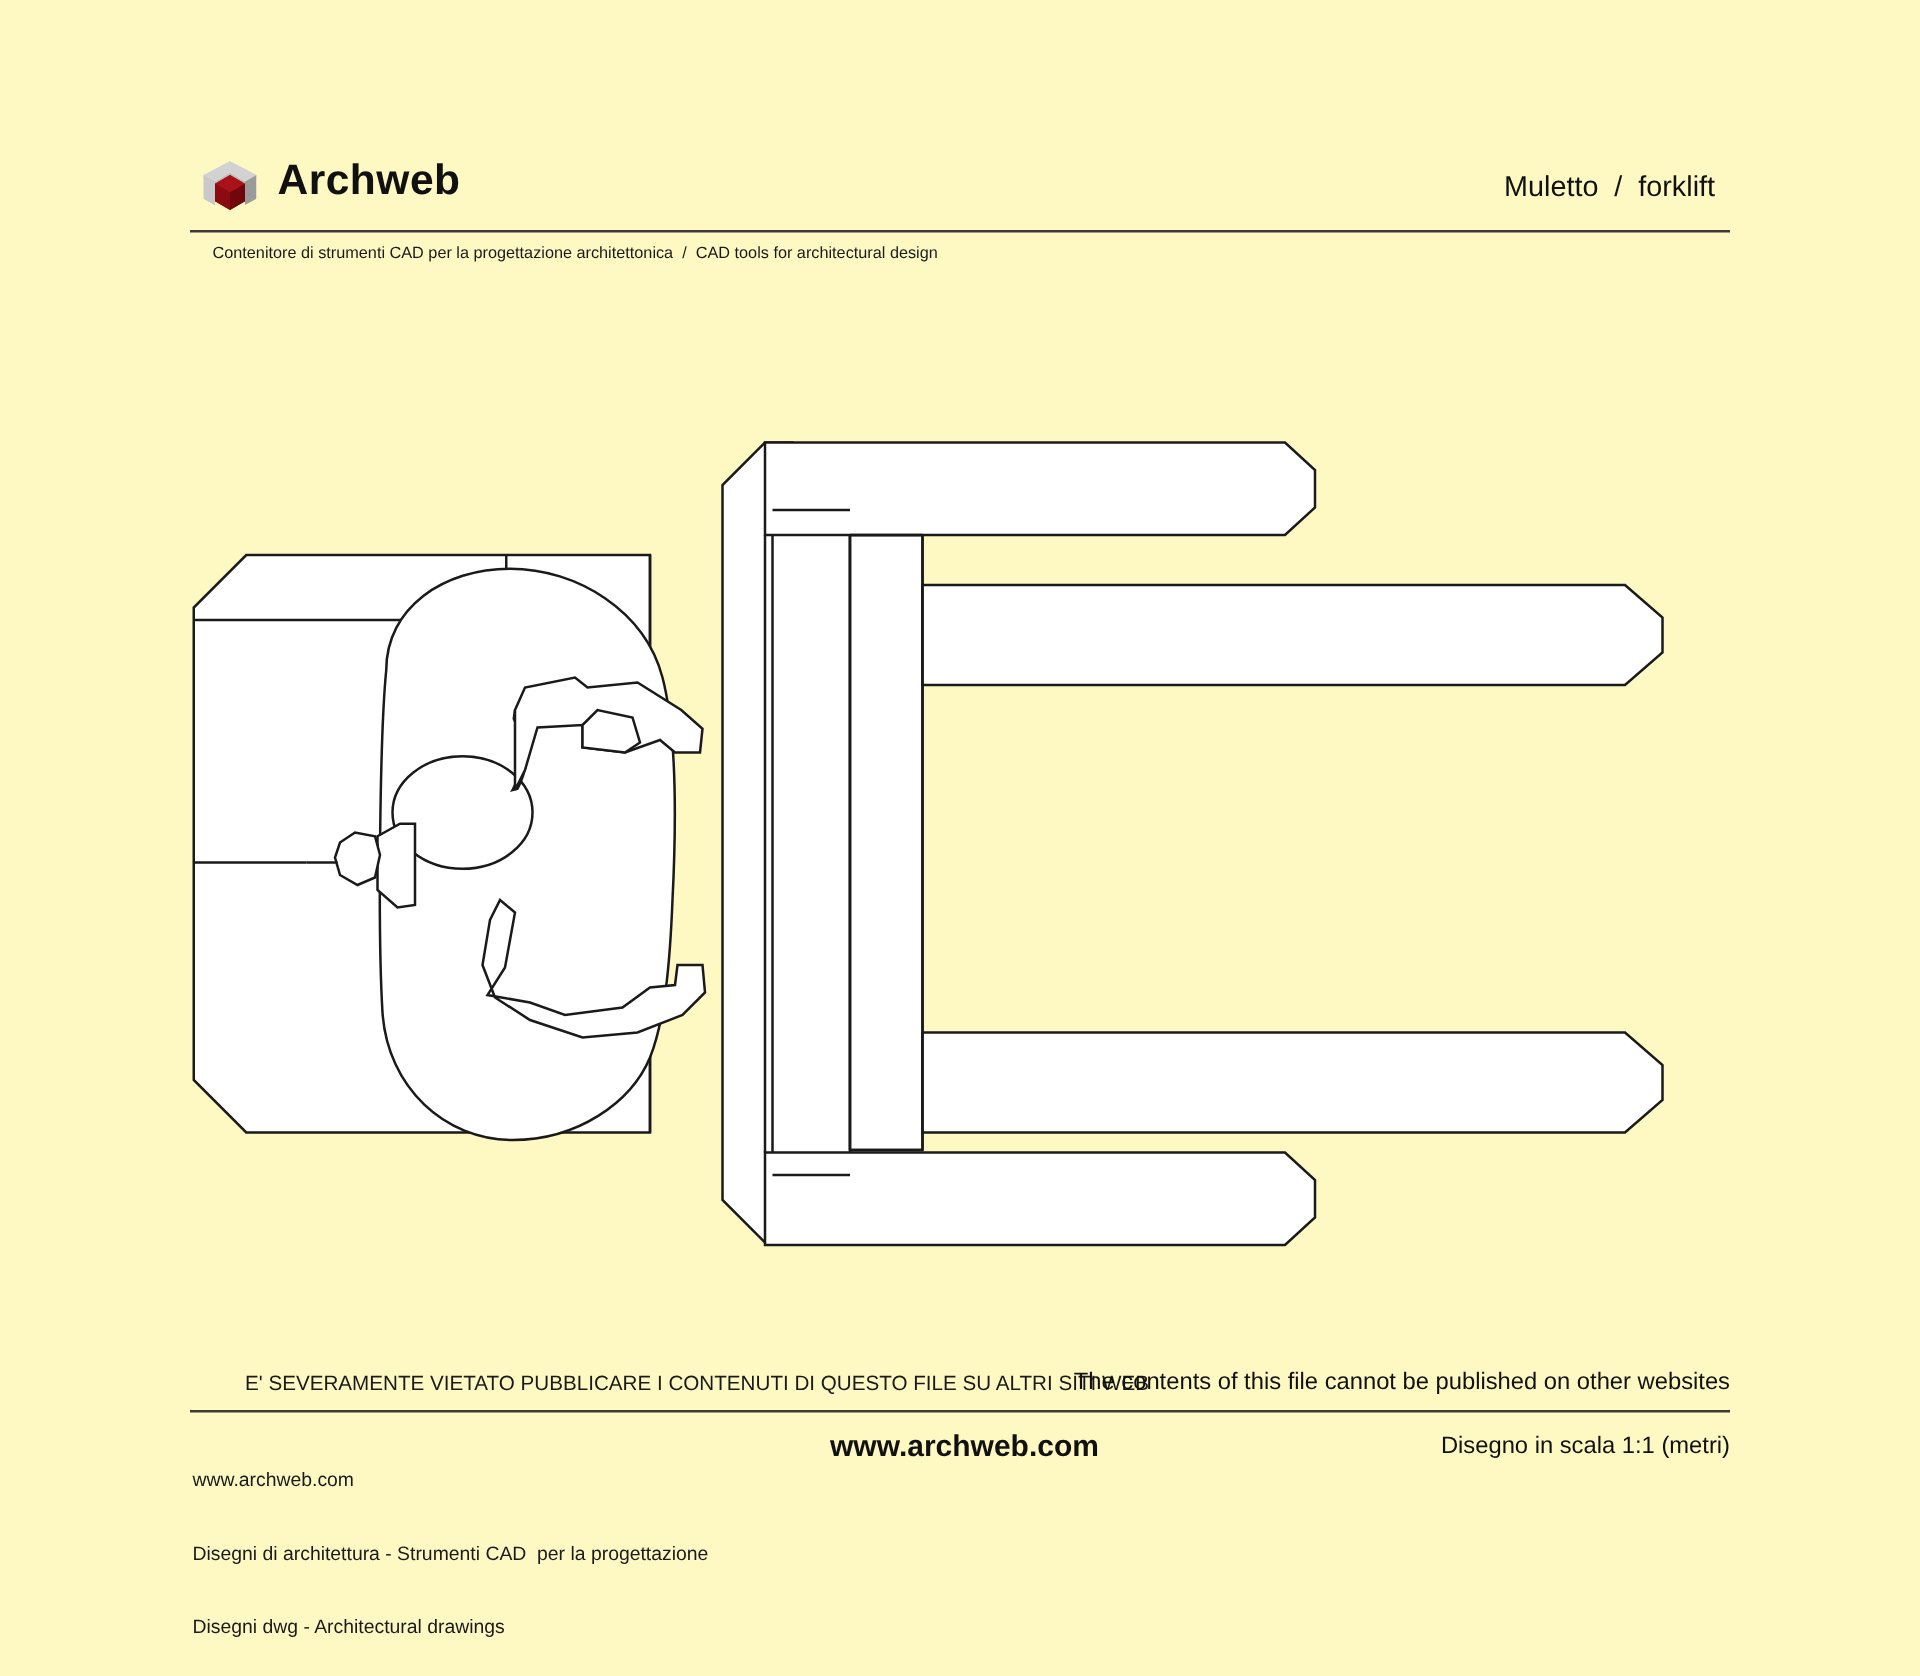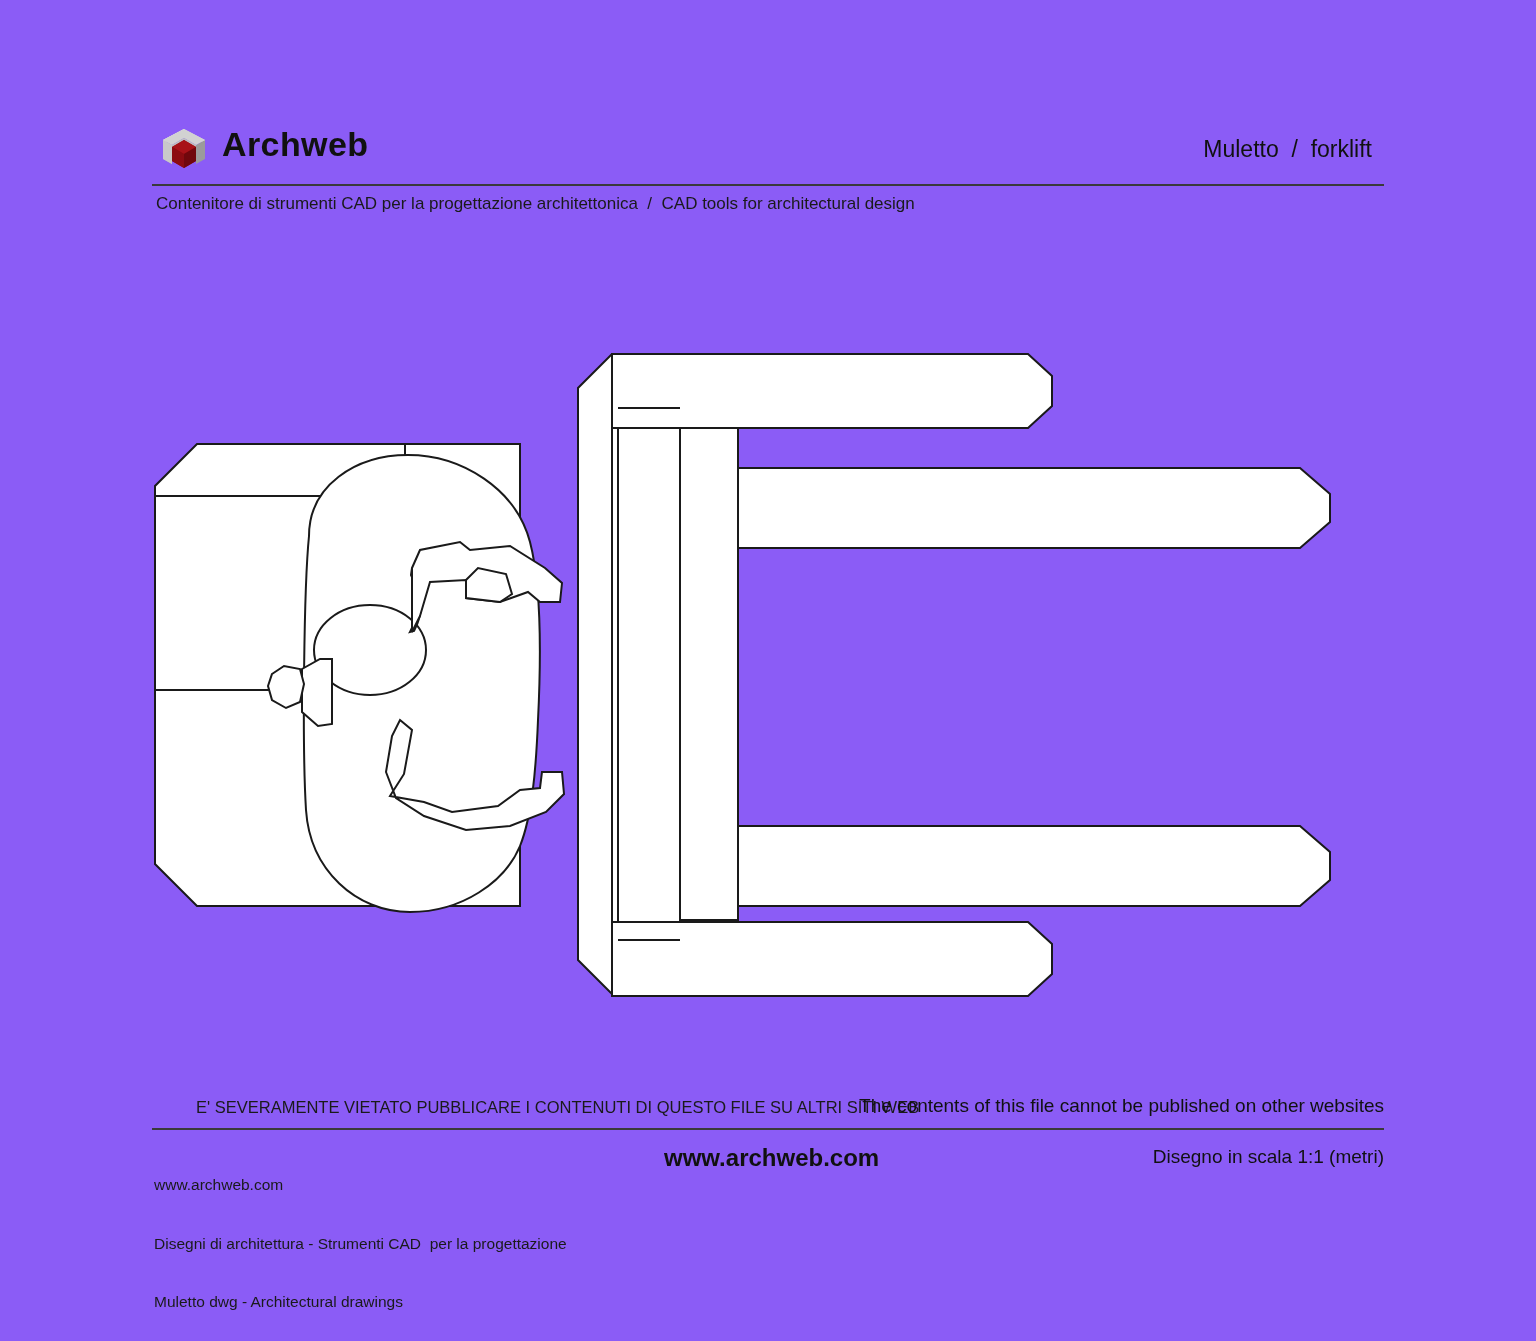--- a/index.html
+++ b/index.html
@@ -13,21 +13,21 @@
     height: 1341px;
     position: relative;
     font-family: "Liberation Sans", sans-serif;
     color: #000000;
     overflow: hidden;
   }
 
   .page {
     position: absolute;
     inset: 0;
-    background: #8b5cf6;
+    background: #fef9c3;
   }
 
   
   .header {
     position: absolute;
     left: 152px;
     top: 118px;
     width: 1232px;
     height: 110px;
   }
@@ -64,23 +64,23 @@
   .header-rule {
     position: absolute;
     left: 0;
     top: 66px;
     width: 1232px;
     height: 0;
     border-top: 2px solid #3a3a3a;
   }
   .header-sub {
     position: absolute;
-    left: 4px;
+    left: 18px;
     top: 76px;
-    font-size: 17px;
+    font-size: 13px;
     color: #1a1a1a;
     white-space: pre;
   }
 
   
   .drawing-wrap {
     position: absolute;
     left: 0;
     top: 250px;
     width: 1536px;
@@ -309,21 +309,21 @@
       <span class="footer-notice-it">E' SEVERAMENTE VIETATO PUBBLICARE I CONTENUTI DI QUESTO FILE SU ALTRI SITI WEB</span>
       <span class="footer-notice-en">The contents of this file cannot be published on other websites</span>
     </div>
 
     <div class="footer-rule"></div>
 
     <div class="footer-cols">
       <div class="footer-left">
         <div>www.archweb.com</div>
         <div>Disegni di architettura - Strumenti CAD  per la progettazione</div>
-        <div>Muletto dwg - Architectural drawings</div>
+        <div>Disegni dwg - Architectural drawings</div>
         
       </div>
 
       <div class="footer-center">www.archweb.com</div>
 
       <div class="footer-right">Disegno in scala 1:1 (metri)</div>
     </div>
   </div>
 
 </div>

